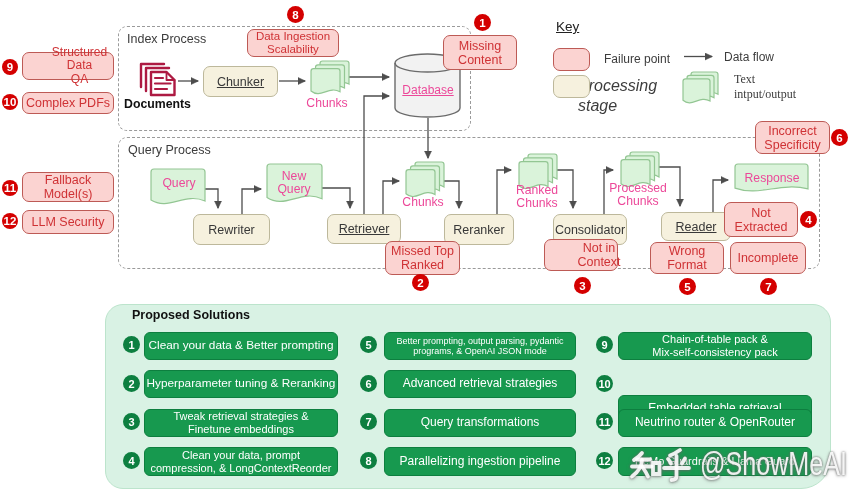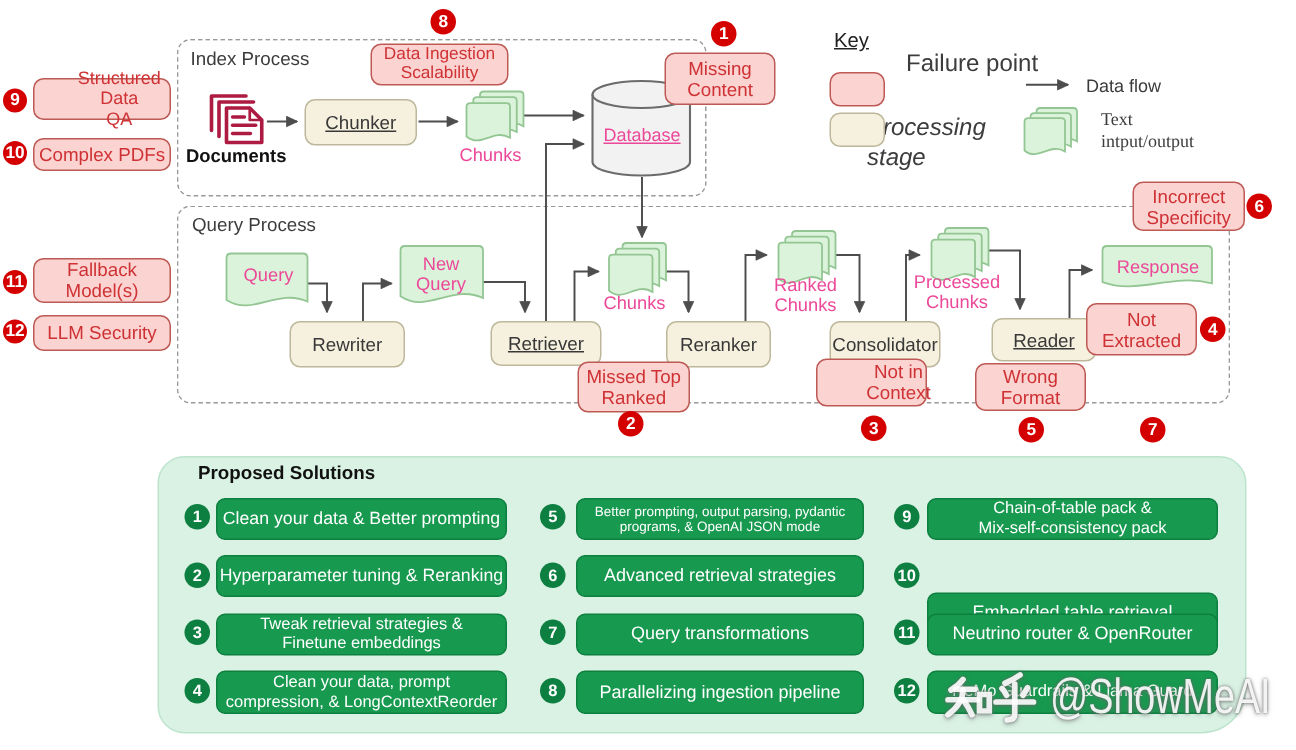--- a/index.html
+++ b/index.html
@@ -138,20 +138,21 @@
   <div class="box pink" style="left:247px;top:29px;width:92px;height:28px;font-size:11.5px;">Data Ingestion<br>Scalability</div>
   <div class="box pink" style="left:443px;top:35px;width:74px;height:35px;">Missing<br>Content</div>
   <div class="box pink" style="left:22px;top:52px;width:92px;height:28px;font-size:12px;padding-left:23px;">Structured Data<br>QA</div>
   <div class="box pink" style="left:22px;top:92px;width:92px;height:22px;">Complex PDFs</div>
   <div class="box pink" style="left:22px;top:172px;width:92px;height:30px;">Fallback<br>Model(s)</div>
   <div class="box pink" style="left:22px;top:210px;width:92px;height:24px;">LLM Security</div>
   <div class="box pink" style="left:385px;top:241px;width:75px;height:34px;">Missed Top<br>Ranked</div>
   <div class="box pink" style="left:544px;top:239px;width:74px;height:32px;padding-left:36px;">Not in<br>Context</div>
   <div class="box pink" style="left:650px;top:242px;width:74px;height:32px;">Wrong<br>Format</div>
   <div class="box pink" style="left:724px;top:202px;width:74px;height:35px;">Not<br>Extracted</div>
+  <div class="box pink" style="left:730px;top:242px;width:76px;height:32px;">Incomplete</div>
   <div class="box pink" style="left:755px;top:121px;width:75px;height:33px;">Incorrect<br>Specificity</div>
 
   <div class="circ" style="left:474px;top:14px;">1</div>
   <div class="circ" style="left:412px;top:274px;">2</div>
   <div class="circ" style="left:574px;top:277px;">3</div>
   <div class="circ" style="left:800px;top:211px;">4</div>
   <div class="circ" style="left:679px;top:278px;">5</div>
   <div class="circ" style="left:831px;top:129px;">6</div>
   <div class="circ" style="left:760px;top:278px;">7</div>
   <div class="circ" style="left:287px;top:6px;">8</div>
@@ -166,21 +167,21 @@
   <div class="ilabel" style="left:505px;top:184px;width:64px;">Ranked<br>Chunks</div>
   <div class="ilabel" style="left:601px;top:182px;width:74px;">Processed<br>Chunks</div>
   <div class="ilabel" style="left:159px;top:177px;width:40px;">Query</div>
   <div class="ilabel" style="left:272px;top:170px;width:44px;">New<br>Query</div>
   <div class="ilabel" style="left:742px;top:172px;width:60px;">Response</div>
   <div class="ilabel und" style="left:398px;top:84px;width:60px;font-size:12px;">Database</div>
 
   <div class="plabel" style="left:556px;top:19px;font-weight:normal;color:#222;text-decoration:underline;font-size:13.5px;">Key</div>
   <div class="box pink" style="left:553px;top:48px;width:37px;height:23px;"></div>
   <div class="box beige" style="left:553px;top:75px;width:37px;height:23px;"></div>
-  <div class="plabel" style="left:604px;top:34px;font-size:16px;">Failure point</div>
+  <div class="plabel" style="left:604px;top:52px;font-size:12px;">Failure point</div>
   <div class="plabel" style="left:578px;top:76px;font-size:16px;line-height:1.25;font-style:italic;">Processing<br>stage</div>
   <div class="plabel" style="left:724px;top:50px;font-size:12px;">Data flow</div>
   <div class="plabel" style="left:734px;top:72px;font-size:12px;line-height:1.25;font-family:Liberation Serif, serif;">Text<br>intput/output</div>
 
   <div id="panel"></div>
   <div class="plabel" style="left:132px;top:308px;font-weight:bold;color:#111;font-size:12.5px;z-index:4;">Proposed Solutions</div>
 
   <div class="gcirc" style="left:123px;top:336px;">1</div>
   <div class="gcirc" style="left:123px;top:375px;">2</div>
   <div class="gcirc" style="left:123px;top:413px;">3</div>

